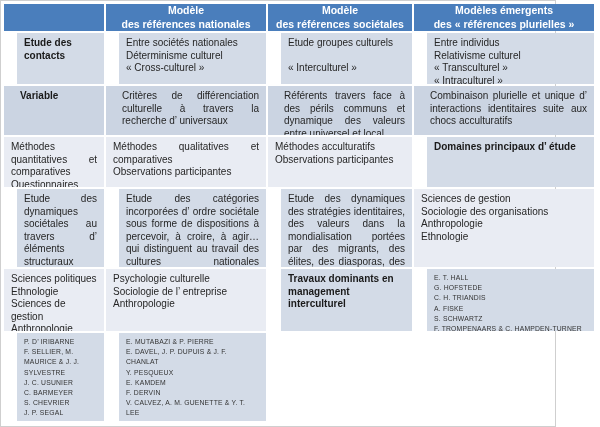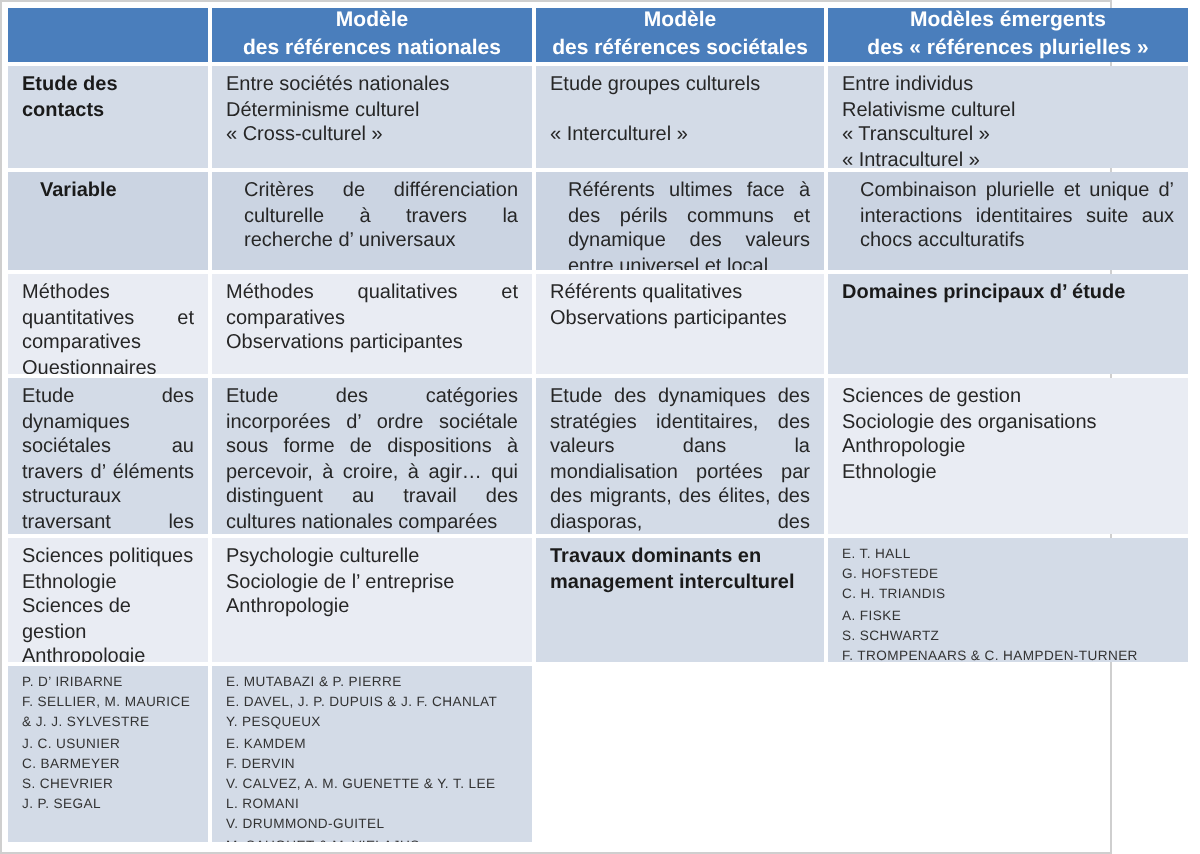--- a/index.html
+++ b/index.html
@@ -36,21 +36,21 @@
     display: flex;
     align-items: center;
     justify-content: center;
     text-align: center;
   }
   .rowlabel {
     font-weight: bold;
     color: #1a1a1a;
     font-size: 10px;
   }
-  .bg-m { background: #d3dbe7; }
+  .bg-m { background: #d3dbe7; margin-left: 13px; }
   .bg-v { background: #cbd4e2; padding-left: 16px; }
   .bg-l { background: #e9ecf3; }
   .just { text-align: justify; }
   .authors {
     font-size: 6.8px;
     line-height: 1.5;
     letter-spacing: 0.2px;
     color: #333333;
   }
 </style>
@@ -75,28 +75,28 @@
     <div class="cell bg-m">Etude groupes culturels
 
 « Interculturel »</div>
     <div class="cell bg-m">Entre individus
 Relativisme culturel
 « Transculturel »
 « Intraculturel »</div>
 
     <div class="cell rowlabel bg-v">Variable</div>
     <div class="cell bg-v just">Critères de différenciation culturelle à travers la recherche d’ universaux</div>
-    <div class="cell bg-v just">Référents ultimes face à des périls communs et dynamique des valeurs entre universel et local</div>
+    <div class="cell bg-v just">Référents travers face à des périls communs et dynamique des valeurs entre universel et local</div>
     <div class="cell bg-v just">Combinaison plurielle et unique d’ interactions identitaires suite aux chocs acculturatifs</div>
 
     <div class="cell bg-l just">Méthodes quantitatives et comparatives
 Questionnaires</div>
     <div class="cell bg-l just">Méthodes qualitatives et comparatives
 Observations participantes</div>
-    <div class="cell bg-l">Référents qualitatives
+    <div class="cell bg-l">Méthodes acculturatifs
 Observations participantes</div>
 
     <div class="cell rowlabel bg-m">Domaines principaux d’ étude</div>
     <div class="cell bg-m just">Etude des dynamiques sociétales au travers d’ éléments structuraux traversant les siècles et inventaire des cultures (politiques) nationales</div>
     <div class="cell bg-m just">Etude des  catégories incorporées d’ ordre sociétale sous forme de dispositions à percevoir, à croire, à agir… qui distinguent au travail des cultures nationales comparées</div>
     <div class="cell bg-m just">Etude des dynamiques des stratégies identitaires, des valeurs dans la mondialisation portées par des migrants, des élites, des diasporas, des communautés imaginées (usage des NTIC et communication interculturelle à distance…)</div>
 
     <div class="cell bg-l">Sciences de gestion
 Sociologie des organisations
 Anthropologie

